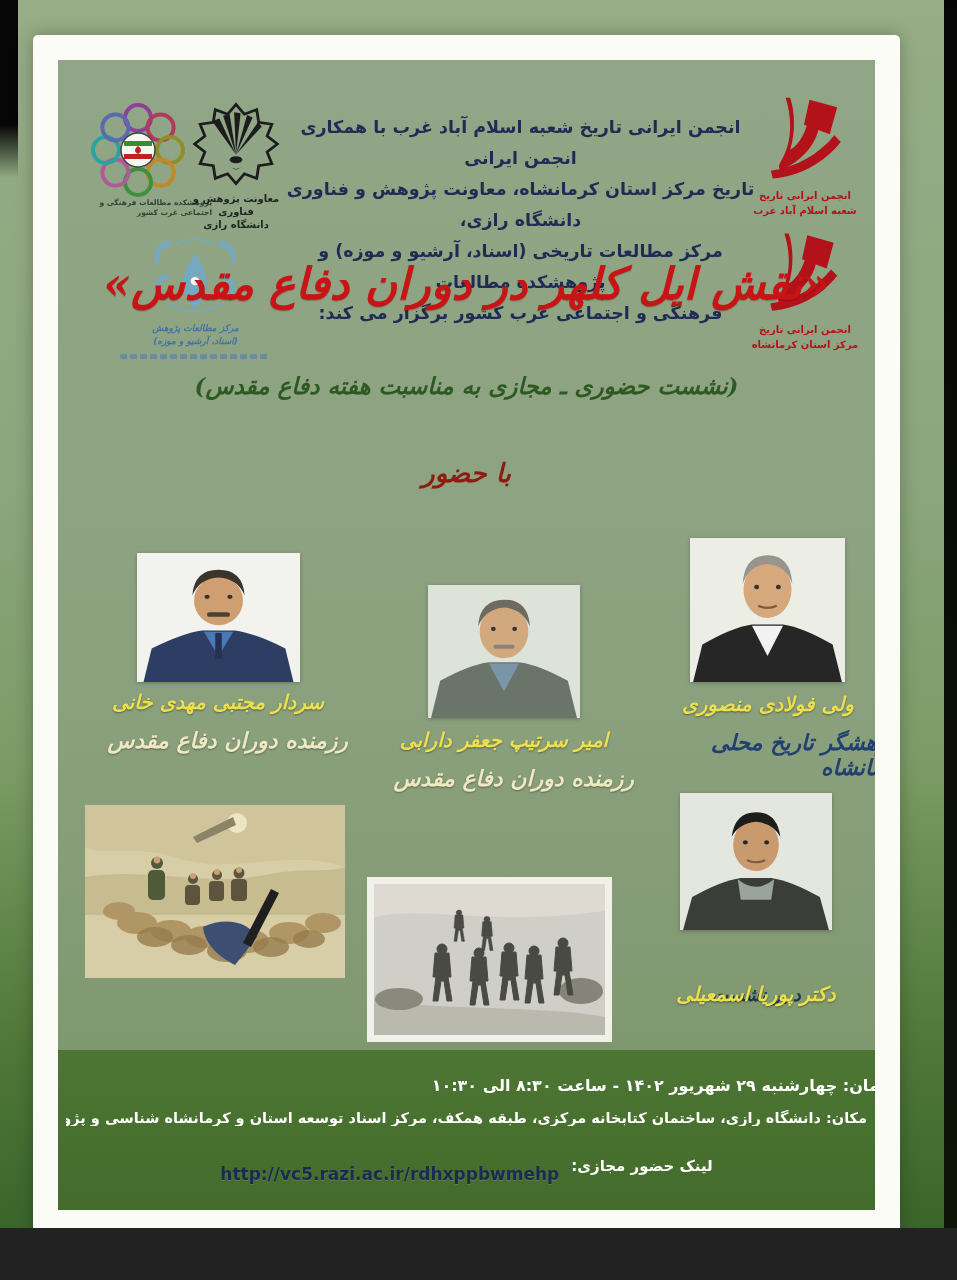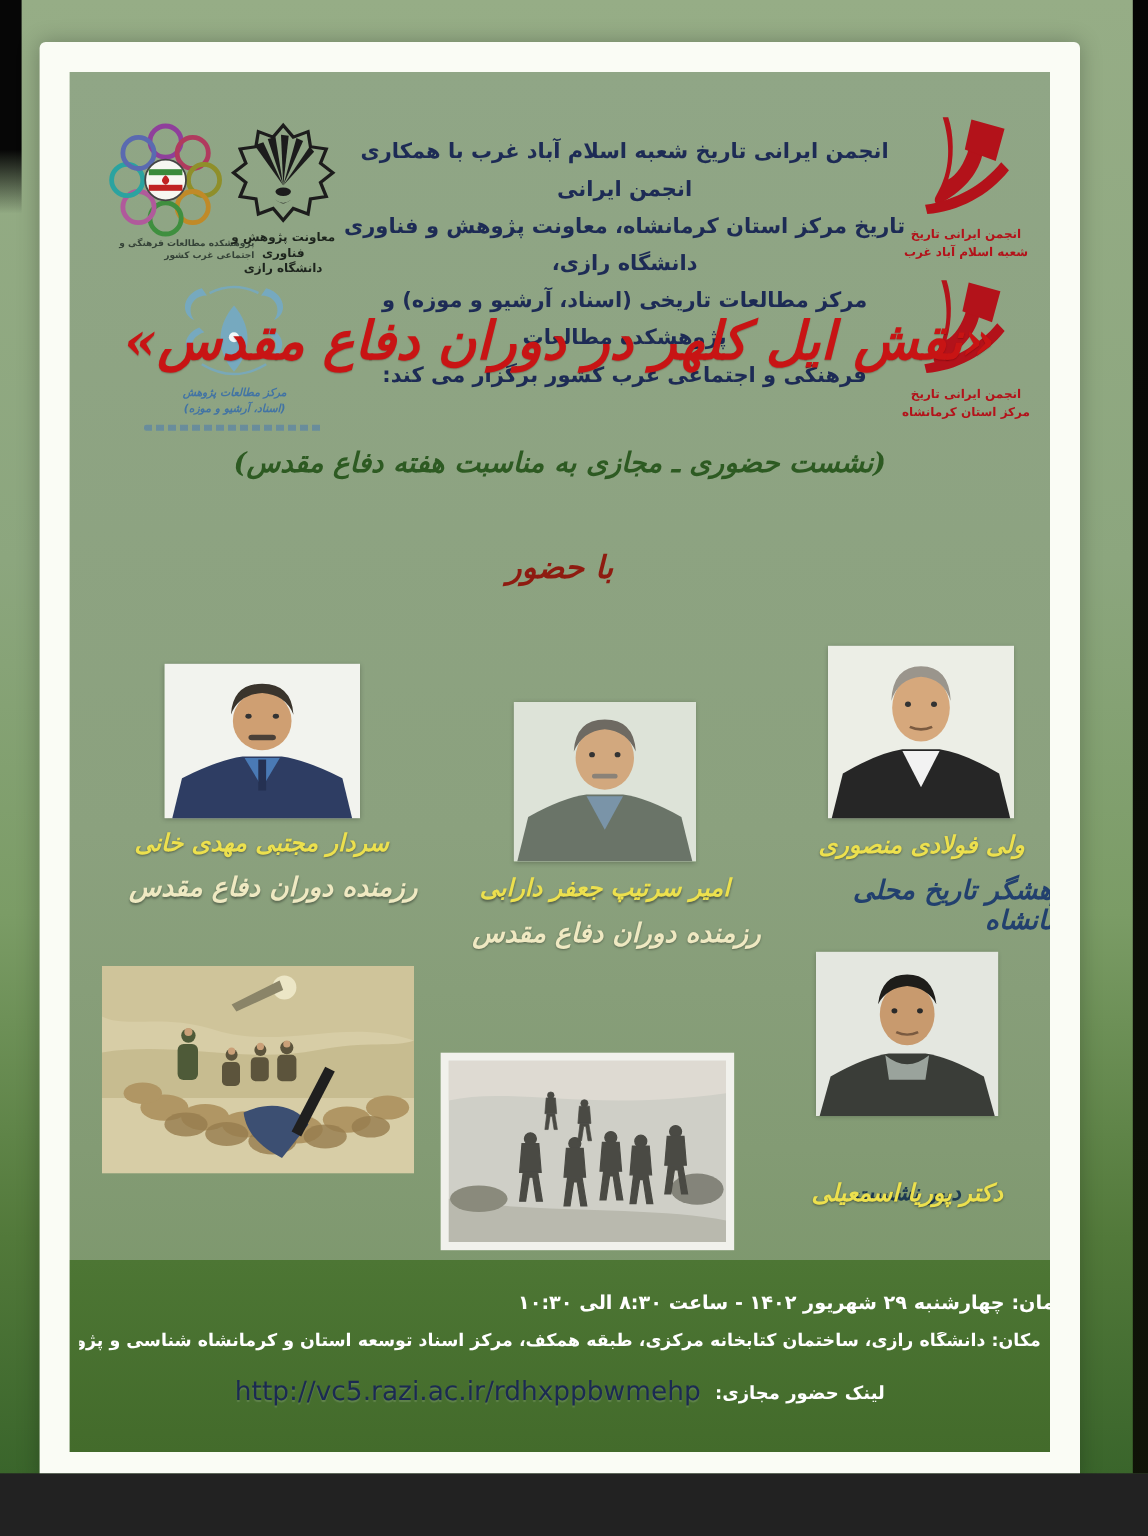--- a/index.html
+++ b/index.html
@@ -71,22 +71,22 @@
   
   .footer{left:0;top:990px;width:817px;height:160px;
           background:linear-gradient(180deg,#4d7634,#436b2b);padding-left:33px;}
   .ft-time{position:absolute;right:20px;top:26px;width:780px;text-align:right;direction:rtl;
            color:#fff;font-weight:bold;font-size:16px;}
   .ft-loc{position:absolute;left:8px;top:60px;width:801px;text-align:center;direction:rtl;
           color:#fff;font-weight:bold;font-size:14.5px;white-space:nowrap;overflow:hidden;}
   .ft-link{position:absolute;left:0;top:98px;width:817px;display:flex;direction:rtl;
            justify-content:center;align-items:center;gap:12px;}
   .ft-link-label{color:#fff;font-weight:bold;font-size:15px;direction:rtl;}
-  .ft-link-url{color:#1b2a52;font-weight:normal;font-size:22px;direction:ltr;
-               font-family:"DejaVu Sans",sans-serif;text-shadow:0 1px 1px rgba(255,255,255,.15);}
+  .ft-link-url{color:#1b2a52;font-weight:bold;font-size:17px;direction:ltr;
+               font-family:"DejaVu Sans",sans-serif;text-shadow:0 1px 1px rgba(255,255,255,.15);margin-top:16px;}
   svg{display:block;width:100%;height:100%;}
 </style>
 </head>
 <body>
 
 <div class="page">
   <div class="abs edge-topleft"></div>
   <div class="abs edge-right"></div>
 
   <div class="abs frame">

